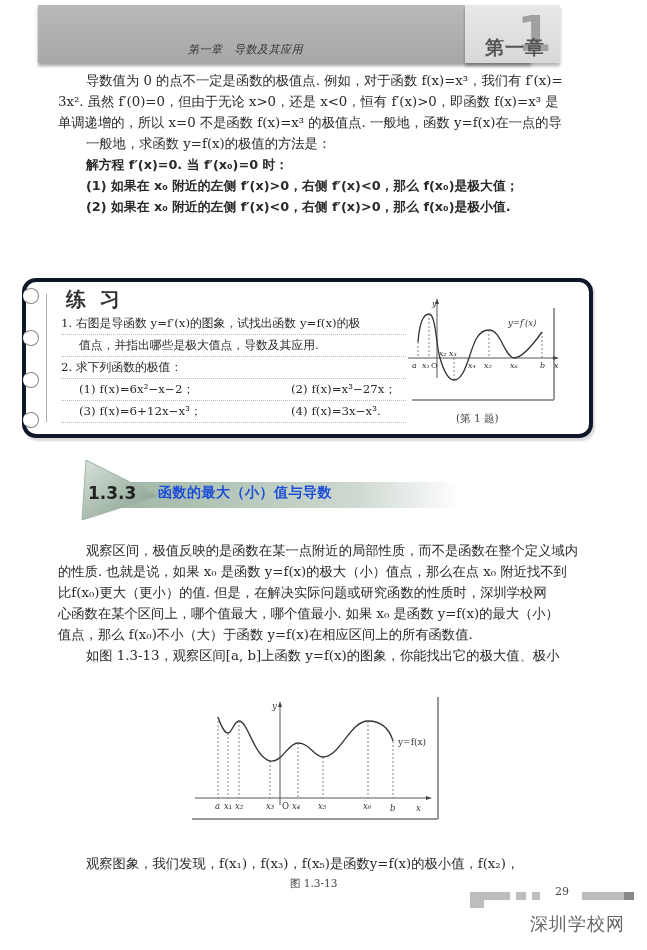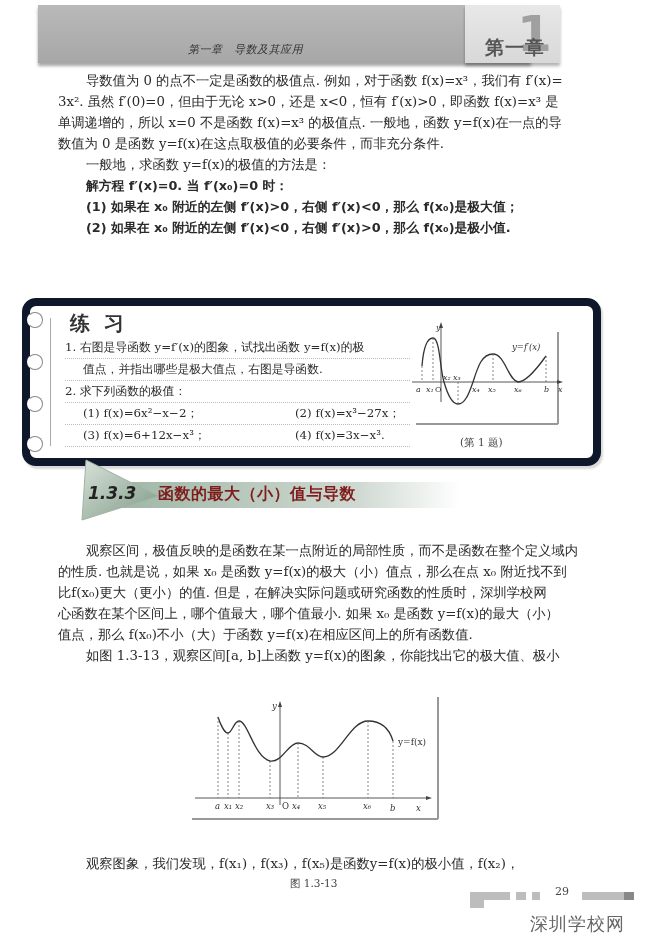--- a/index.html
+++ b/index.html
@@ -29,43 +29,42 @@
     position:absolute; left:20px; top:30px; font-family:"DejaVu Sans",sans-serif;
     font-weight:bold; font-size:19px; color:#555; letter-spacing:1px;
   }
   .para { position:absolute; left:58px; width:540px; font-size:13.3px; line-height:21px; }
   .para p { margin:0; }
   .bold { font-weight:bold; font-family:"DejaVu Sans",sans-serif; font-size:12.8px; }
   .indent { text-indent:28px; }
 
   .exercise-box {
     position:absolute; left:22px; top:278px; width:563px; height:152px;
-    border:8px solid #0f172a; border-radius:14px; background:#fff;
+    border:4px solid #0f172a; border-radius:14px; background:#fff;
     box-shadow:2px 3px 2px rgba(0,0,0,0.15);
-    margin-top:20px;
   }
   .ring { position:absolute; left:-3px; width:14px; height:14px; border:1.5px solid #888;
     border-left-color:transparent; border-radius:50%; background:#fff; }
   .vline { position:absolute; left:20px; top:12px; width:1px; height:128px; background:#aaa; }
   .ex-title { position:absolute; left:40px; top:4px; font-family:"DejaVu Sans",sans-serif;
     font-weight:bold; font-size:20px; color:#333; letter-spacing:14px; }
   .ex-line { position:absolute; left:35px; width:345px; border-bottom:1px dotted #bbb;
     font-size:11.8px; line-height:22px; height:22px; white-space:nowrap; }
   .ex-col2 { position:absolute; left:230px; }
   .fig1 { position:absolute; left:378px; top:14px; width:160px; height:108px; }
   .fig1-cap { position:absolute; left:430px; top:130px; font-size:10.5px; color:#444; }
 
   .section-head { position:absolute; left:80px; top:458px; width:420px; height:65px; }
   .sec-band { position:absolute; left:40px; top:24px; width:340px; height:26px;
     background:linear-gradient(90deg,#9fb7a6,#cfd9d1 70%,rgba(255,255,255,0)); }
   .sec-tri { position:absolute; left:0; top:0; }
   .sec-num { position:absolute; left:8px; top:25px; font-family:"DejaVu Sans",sans-serif;
-    font-weight:bold; font-style:italic; font-size:17px; color:#222; }
+    font-weight:bold; font-size:17px; color:#222; }
   .sec-title { position:absolute; left:78px; top:26px; font-family:"DejaVu Sans",sans-serif;
-    font-weight:bold; font-size:16px; color:#7f1d1d; letter-spacing:0.5px; }
+    font-weight:bold; font-size:14px; color:#1d4ed8; letter-spacing:0.5px; }
 
   .fig2 { position:absolute; left:190px; top:695px; width:250px; height:125px; }
   .fig2-cap { position:absolute; left:290px; top:835px; font-size:10.5px; color:#444;margin-top:42px; }
 
   .page-footer { position:absolute; left:470px; top:888px; width:170px; height:20px; }
   .pf-block { position:absolute; top:4px; height:8px; background:#bdbdbd; }
   .page-num { position:absolute; left:85px; top:-3px; font-size:11px; color:#444; }
   .watermark { position:absolute; left:530px; top:912px; font-family:"DejaVu Sans",sans-serif;
     font-size:18px; color:#666; letter-spacing:1px;text-align:center; }
 </style>
@@ -77,38 +76,37 @@
 </div>
 <div class="chapter-tab">
   <span class="chapter-big-num">1</span>
   <span class="chapter-label">第一章</span>
 </div>
 
 <div class="para" style="top:70px;">
   <p class="indent">导数值为 0 的点不一定是函数的极值点. 例如，对于函数 f(x)=x³，我们有 f′(x)=</p>
   <p>3x². 虽然 f′(0)=0，但由于无论 x&gt;0，还是 x&lt;0，恒有 f′(x)&gt;0，即函数 f(x)=x³ 是</p>
   <p>单调递增的，所以 x=0 不是函数 f(x)=x³ 的极值点. 一般地，函数 y=f(x)在一点的导</p>
-  <p>数值为 0 是函数 y=f(x)在这点取极值的必要条件，而非充分条件.</p>
   <p class="indent">一般地，求函数 y=f(x)的极值的方法是：</p>
   <p class="indent bold">解方程 f′(x)=0. 当 f′(x₀)=0 时：</p>
   <p class="indent bold">(1) 如果在 x₀ 附近的左侧 f′(x)&gt;0，右侧 f′(x)&lt;0，那么 f(x₀)是极大值；</p>
   <p class="indent bold">(2) 如果在 x₀ 附近的左侧 f′(x)&lt;0，右侧 f′(x)&gt;0，那么 f(x₀)是极小值.</p>
 </div>
 
 <div class="exercise-box">
   <span class="ring" style="top:6px;"></span>
   <span class="ring" style="top:48px;"></span>
   <span class="ring" style="top:90px;"></span>
   <span class="ring" style="top:130px;"></span>
   <div class="vline"></div>
 
   <div class="ex-title">练习</div>
 
   <div class="ex-line" style="top:30px;">1. 右图是导函数 y=f′(x)的图象，试找出函数 y=f(x)的极</div>
-  <div class="ex-line" style="top:52px; padding-left:18px; width:327px;">值点，并指出哪些是极大值点，右图是导函数.</div>
+  <div class="ex-line" style="top:52px; padding-left:18px; width:327px;">值点，并指出哪些是极大值点，导数及其应用.</div>
   <div class="ex-line" style="top:74px;">2. 求下列函数的极值：</div>
   <div class="ex-line" style="top:96px; padding-left:18px; width:327px;">
     <span>(1) f(x)=6x²−x−2；</span>
     <span class="ex-col2">(2) f(x)=x³−27x；</span>
   </div>
   <div class="ex-line" style="top:118px; padding-left:18px; width:327px;">
     <span>(3) f(x)=6+12x−x³；</span>
     <span class="ex-col2">(4) f(x)=3x−x³.</span>
   </div>
 

